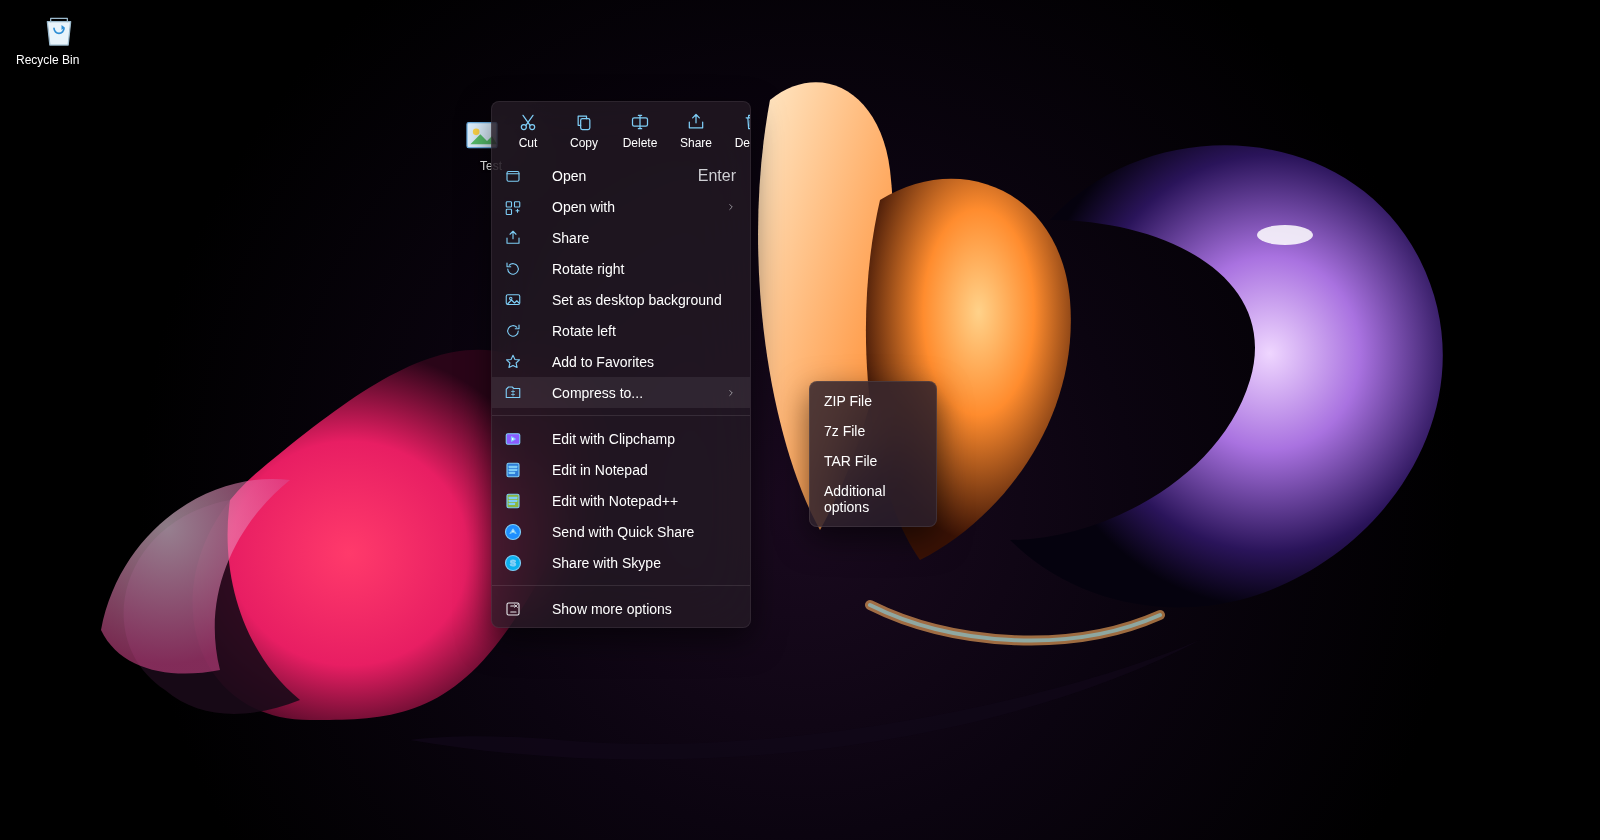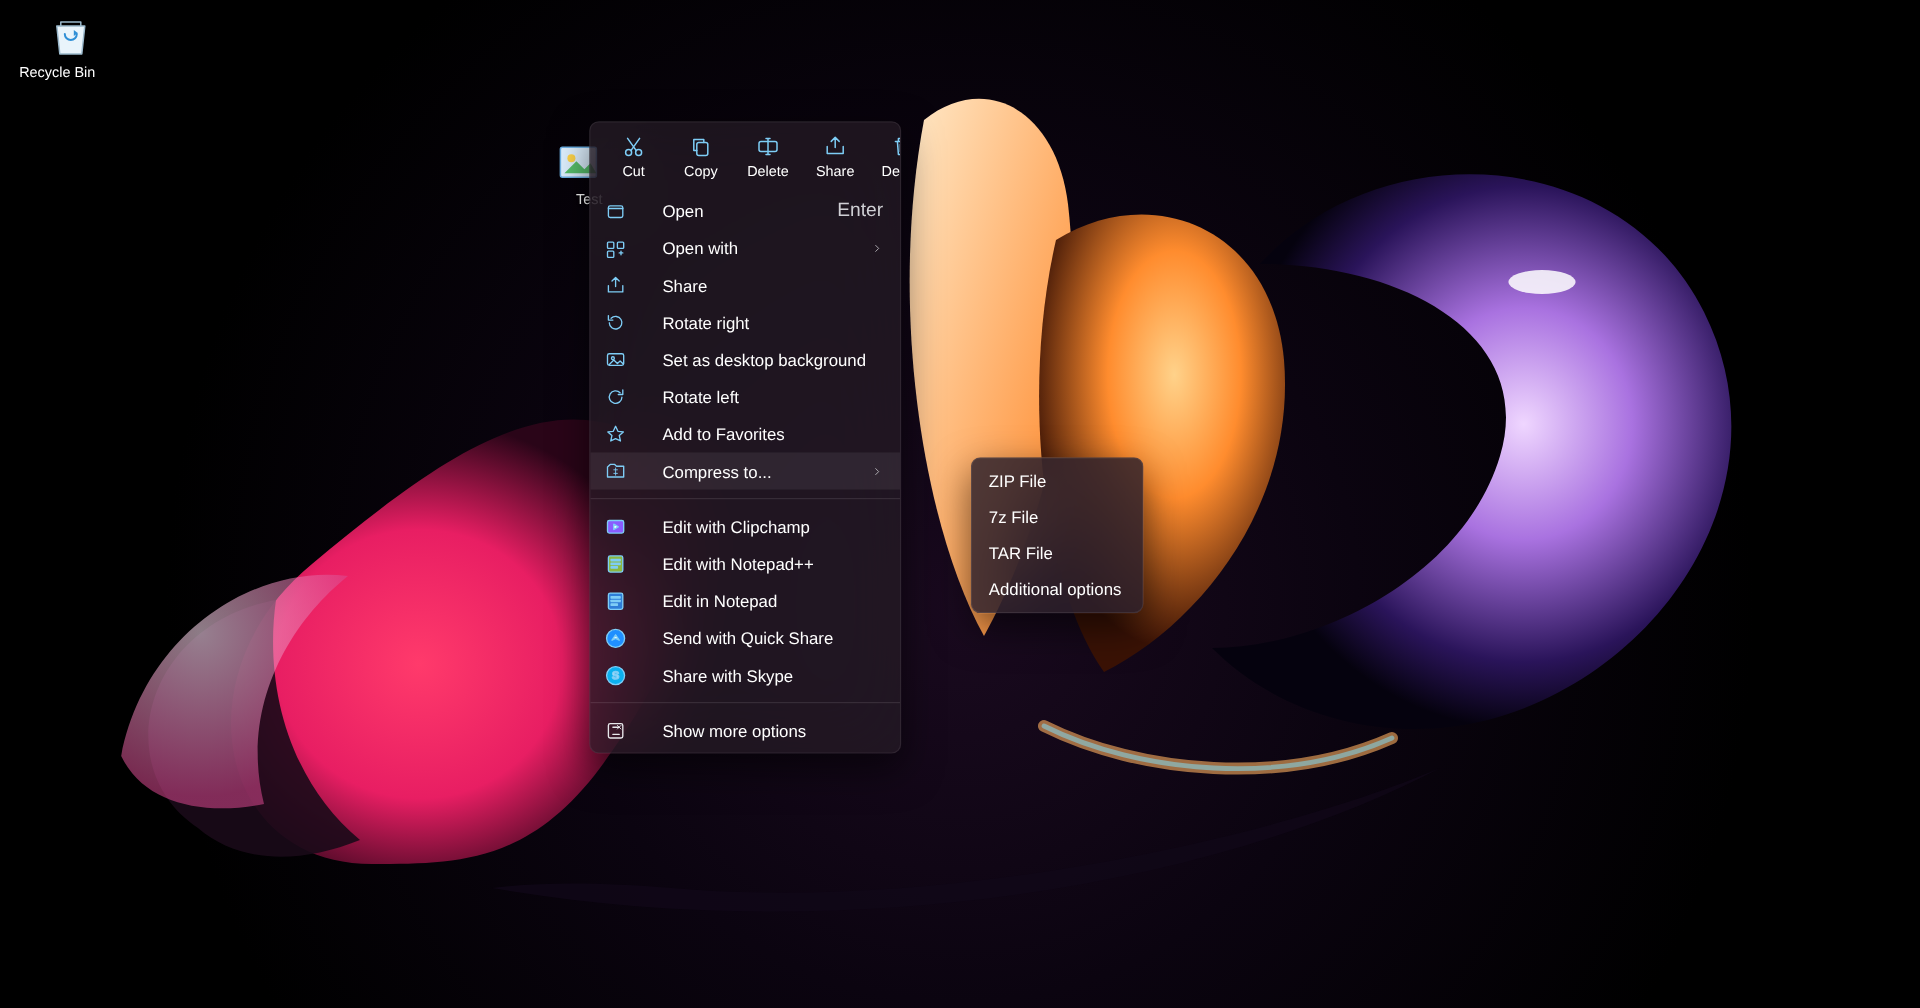--- a/index.html
+++ b/index.html
@@ -20,21 +20,21 @@
 .iconbtn .lbl{font-size:12px}
 .menu-list{padding:3px 0}
 .menu-item{display:flex;align-items:center;gap:30px;padding:6px 14px 6px 12px;cursor:pointer;position:relative;height:31px}
 .menu-item:hover,.menu-item.hovered{background:rgba(255,255,255,.07)}
 .menu-item .mi-icon{width:18px;height:18px;flex:none;display:flex;align-items:center;justify-content:center}
 .menu-item .mi-icon svg{width:18px;height:18px}
 .menu-item .mi-label{flex:1}
 .menu-item .mi-accel{font-size:16px;color:#cfcfd4}
 .menu-item .chev{width:10px;height:10px;flex:none}
 .sep{height:1px;background:rgba(255,255,255,.1);margin:4px 0}
-.submenu{position:absolute;left:809px;top:381px;width:144px;border-radius:8px;background:rgba(40,30,44,.82);backdrop-filter:blur(30px);box-shadow:0 12px 32px rgba(0,0,0,.55);border:1px solid rgba(255,255,255,.08);color:#fff;font-size:14px;padding:4px 0}
+.submenu{position:absolute;left:809px;top:381px;width:128px;border-radius:8px;background:rgba(40,30,44,.82);backdrop-filter:blur(30px);box-shadow:0 12px 32px rgba(0,0,0,.55);border:1px solid rgba(255,255,255,.08);color:#fff;font-size:14px;padding:4px 0}
 .submenu .sitem{padding:7px 14px;cursor:pointer}
 svg{stroke:#7ecdf6;fill:none;stroke-width:1.5;stroke-linecap:round;stroke-linejoin:round}
 .white-stroke svg{stroke:#e8e8ec}
 </style>
 </head>
 <body>
 
 <div class="desktop">
   <div class="wallpaper">
     <svg viewBox="0 0 1600 840" preserveAspectRatio="xMidYMid slice">
@@ -233,38 +233,38 @@
             <svg viewBox="0 0 24 24" stroke="none">
               <rect x="3" y="5" width="18" height="14" rx="2" fill="#8a5cff"></rect>
               <path d="M10 9v6l5-3z" fill="#fff"></path>
             </svg>
           </span>
           <span class="mi-label">Edit with Clipchamp</span>
         </div>
         <div class="menu-item">
           <span class="mi-icon">
             <svg viewBox="0 0 24 24" stroke="none">
+              <rect x="4" y="3" width="16" height="18" rx="2" fill="#2e7dd7"></rect>
+              <rect x="7" y="7" width="10" height="1.5" fill="#fff"></rect>
+              <rect x="7" y="11" width="10" height="1.5" fill="#fff"></rect>
+              <rect x="7" y="15" width="7" height="1.5" fill="#fff"></rect>
+            </svg>
+          </span>
+          <span class="mi-label">Edit in Notepad</span>
+        </div>
+        <div class="menu-item">
+          <span class="mi-icon">
+            <svg viewBox="0 0 24 24" stroke="none">
               <rect x="4" y="3" width="16" height="18" rx="2" fill="#8bb741"></rect>
               <rect x="7" y="7" width="10" height="1.5" fill="#fff"></rect>
               <rect x="7" y="11" width="10" height="1.5" fill="#fff"></rect>
               <rect x="7" y="15" width="7" height="1.5" fill="#fff"></rect>
             </svg>
           </span>
           <span class="mi-label">Edit with Notepad++</span>
-        </div>
-        <div class="menu-item">
-          <span class="mi-icon">
-            <svg viewBox="0 0 24 24" stroke="none">
-              <rect x="4" y="3" width="16" height="18" rx="2" fill="#2e7dd7"></rect>
-              <rect x="7" y="7" width="10" height="1.5" fill="#fff"></rect>
-              <rect x="7" y="11" width="10" height="1.5" fill="#fff"></rect>
-              <rect x="7" y="15" width="7" height="1.5" fill="#fff"></rect>
-            </svg>
-          </span>
-          <span class="mi-label">Edit in Notepad</span>
         </div>
         <div class="menu-item">
           <span class="mi-icon">
             <svg viewBox="0 0 24 24" stroke="none">
               <circle cx="12" cy="12" r="10" fill="#1f8fff"></circle>
               <path d="M8 14l4-6 4 6-4-2z" fill="#fff"></path>
             </svg>
           </span>
           <span class="mi-label">Send with Quick Share</span>
         </div>

